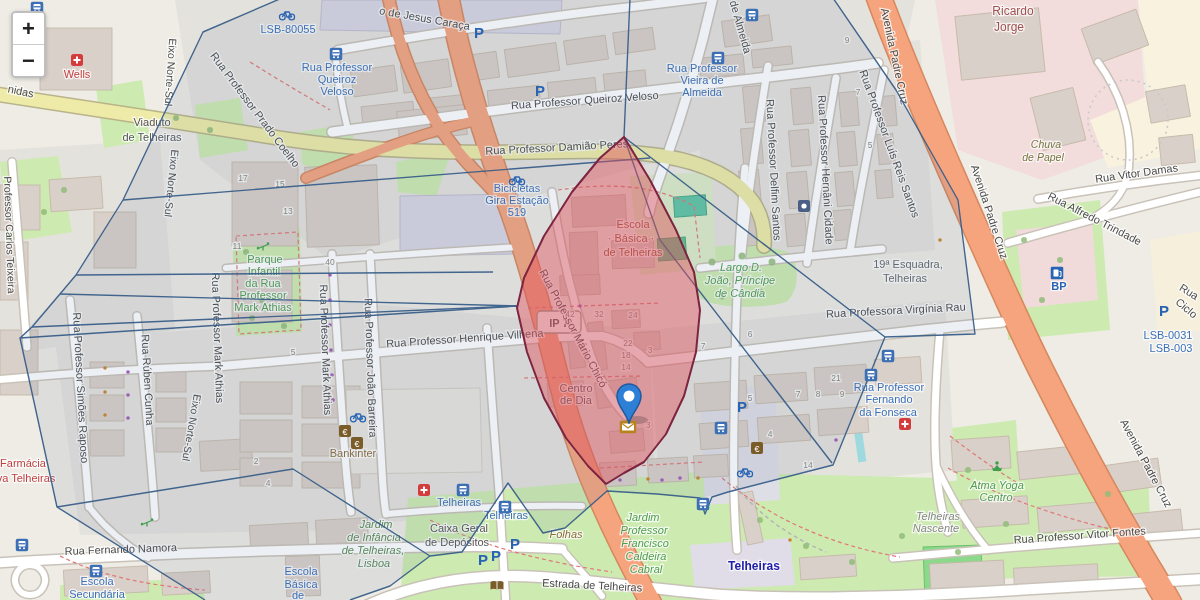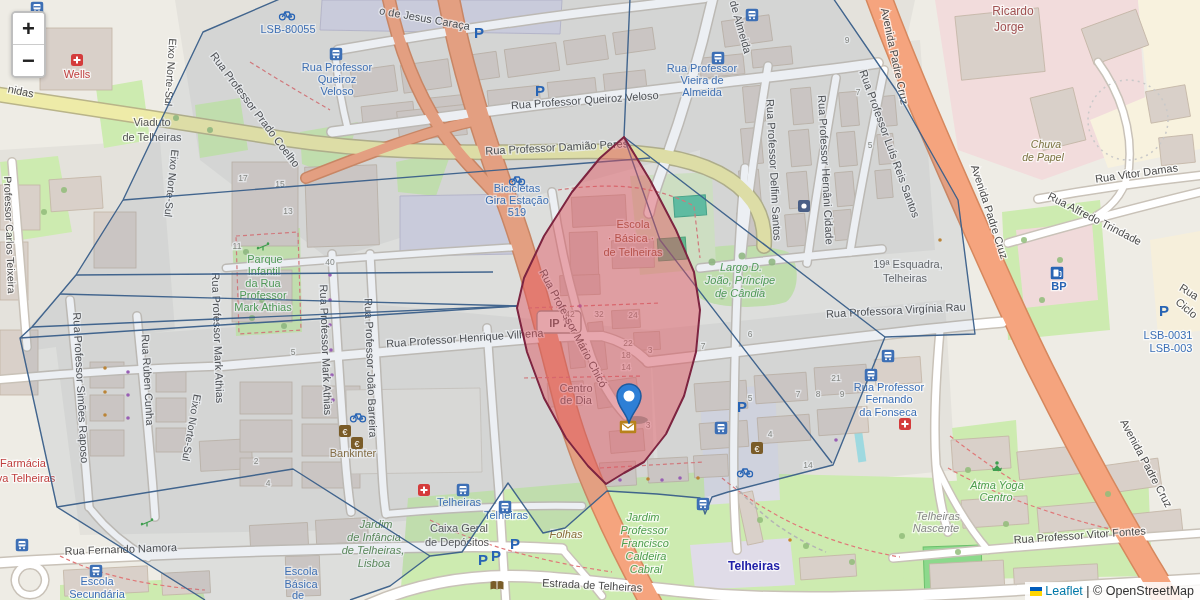--- a/index.html
+++ b/index.html
@@ -658,19 +658,14 @@
 <svg class="marker" style="left:615px;top:383px" width="28" height="41" viewBox="0 0 28 41">
   <path d="M14,40 C10,28 2,23 2,13 A12,12 0 1 1 26,13 C26,23 18,28 14,40 Z" fill="#2e7fd6" stroke="#1e5a9e" stroke-width="1.5"></path>
   <circle cx="14" cy="13" r="5.5" fill="#ffffff"></circle>
 </svg>
 
 <div class="leaflet-zoom">
   <a>+</a>
   <a>−</a>
 </div>
 
-<div class="attrib">
-  <span class="ua-flag"></span><a>Leaflet</a>
-  <span>|</span>
-  <span>© OpenStreetMap</span>
+
 </div>
 
-</div>
-
 </body></html>

